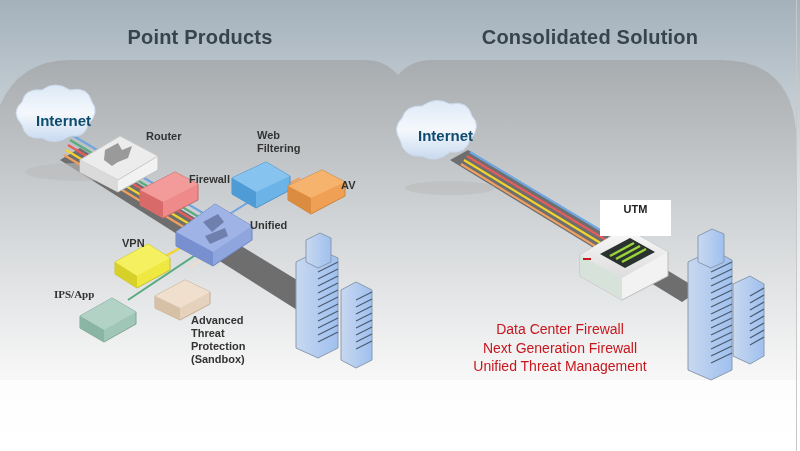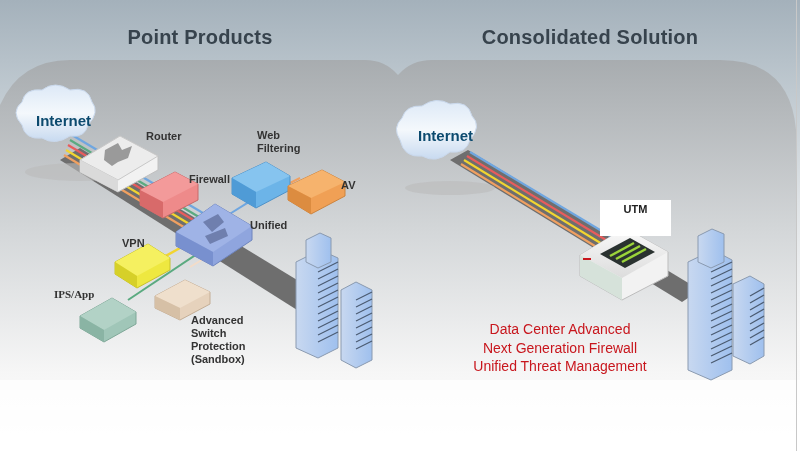--- a/index.html
+++ b/index.html
@@ -226,25 +226,25 @@
   <div class="label" style="left:257px; top:129px;">
     <div>Web</div>
     <div>Filtering</div>
   </div>
   <div class="label" style="left:341px; top:172px;margin-top:7px;">AV</div>
   <div class="label" style="left:250px; top:219px;">Unified</div>
   <div class="label" style="left:122px; top:237px;">VPN</div>
   <div class="label" style="left:54px; top:288px;font-family:Liberation Serif, serif;">IPS/App</div>
   <div class="label" style="left:191px; top:314px;">
     <div>Advanced</div>
-    <div>Switch</div>
+    <div>Threat</div>
     <div>Protection</div>
     <div>(Sandbox)</div>
   </div>
 
   <div class="utm-box">UTM</div>
 
   <div class="red-lines">
-    <div>Data Center Advanced</div>
+    <div>Data Center Firewall</div>
     <div>Next Generation Firewall</div>
     <div>Unified Threat Management</div>
   </div>
 </div>
 
 </body></html>

